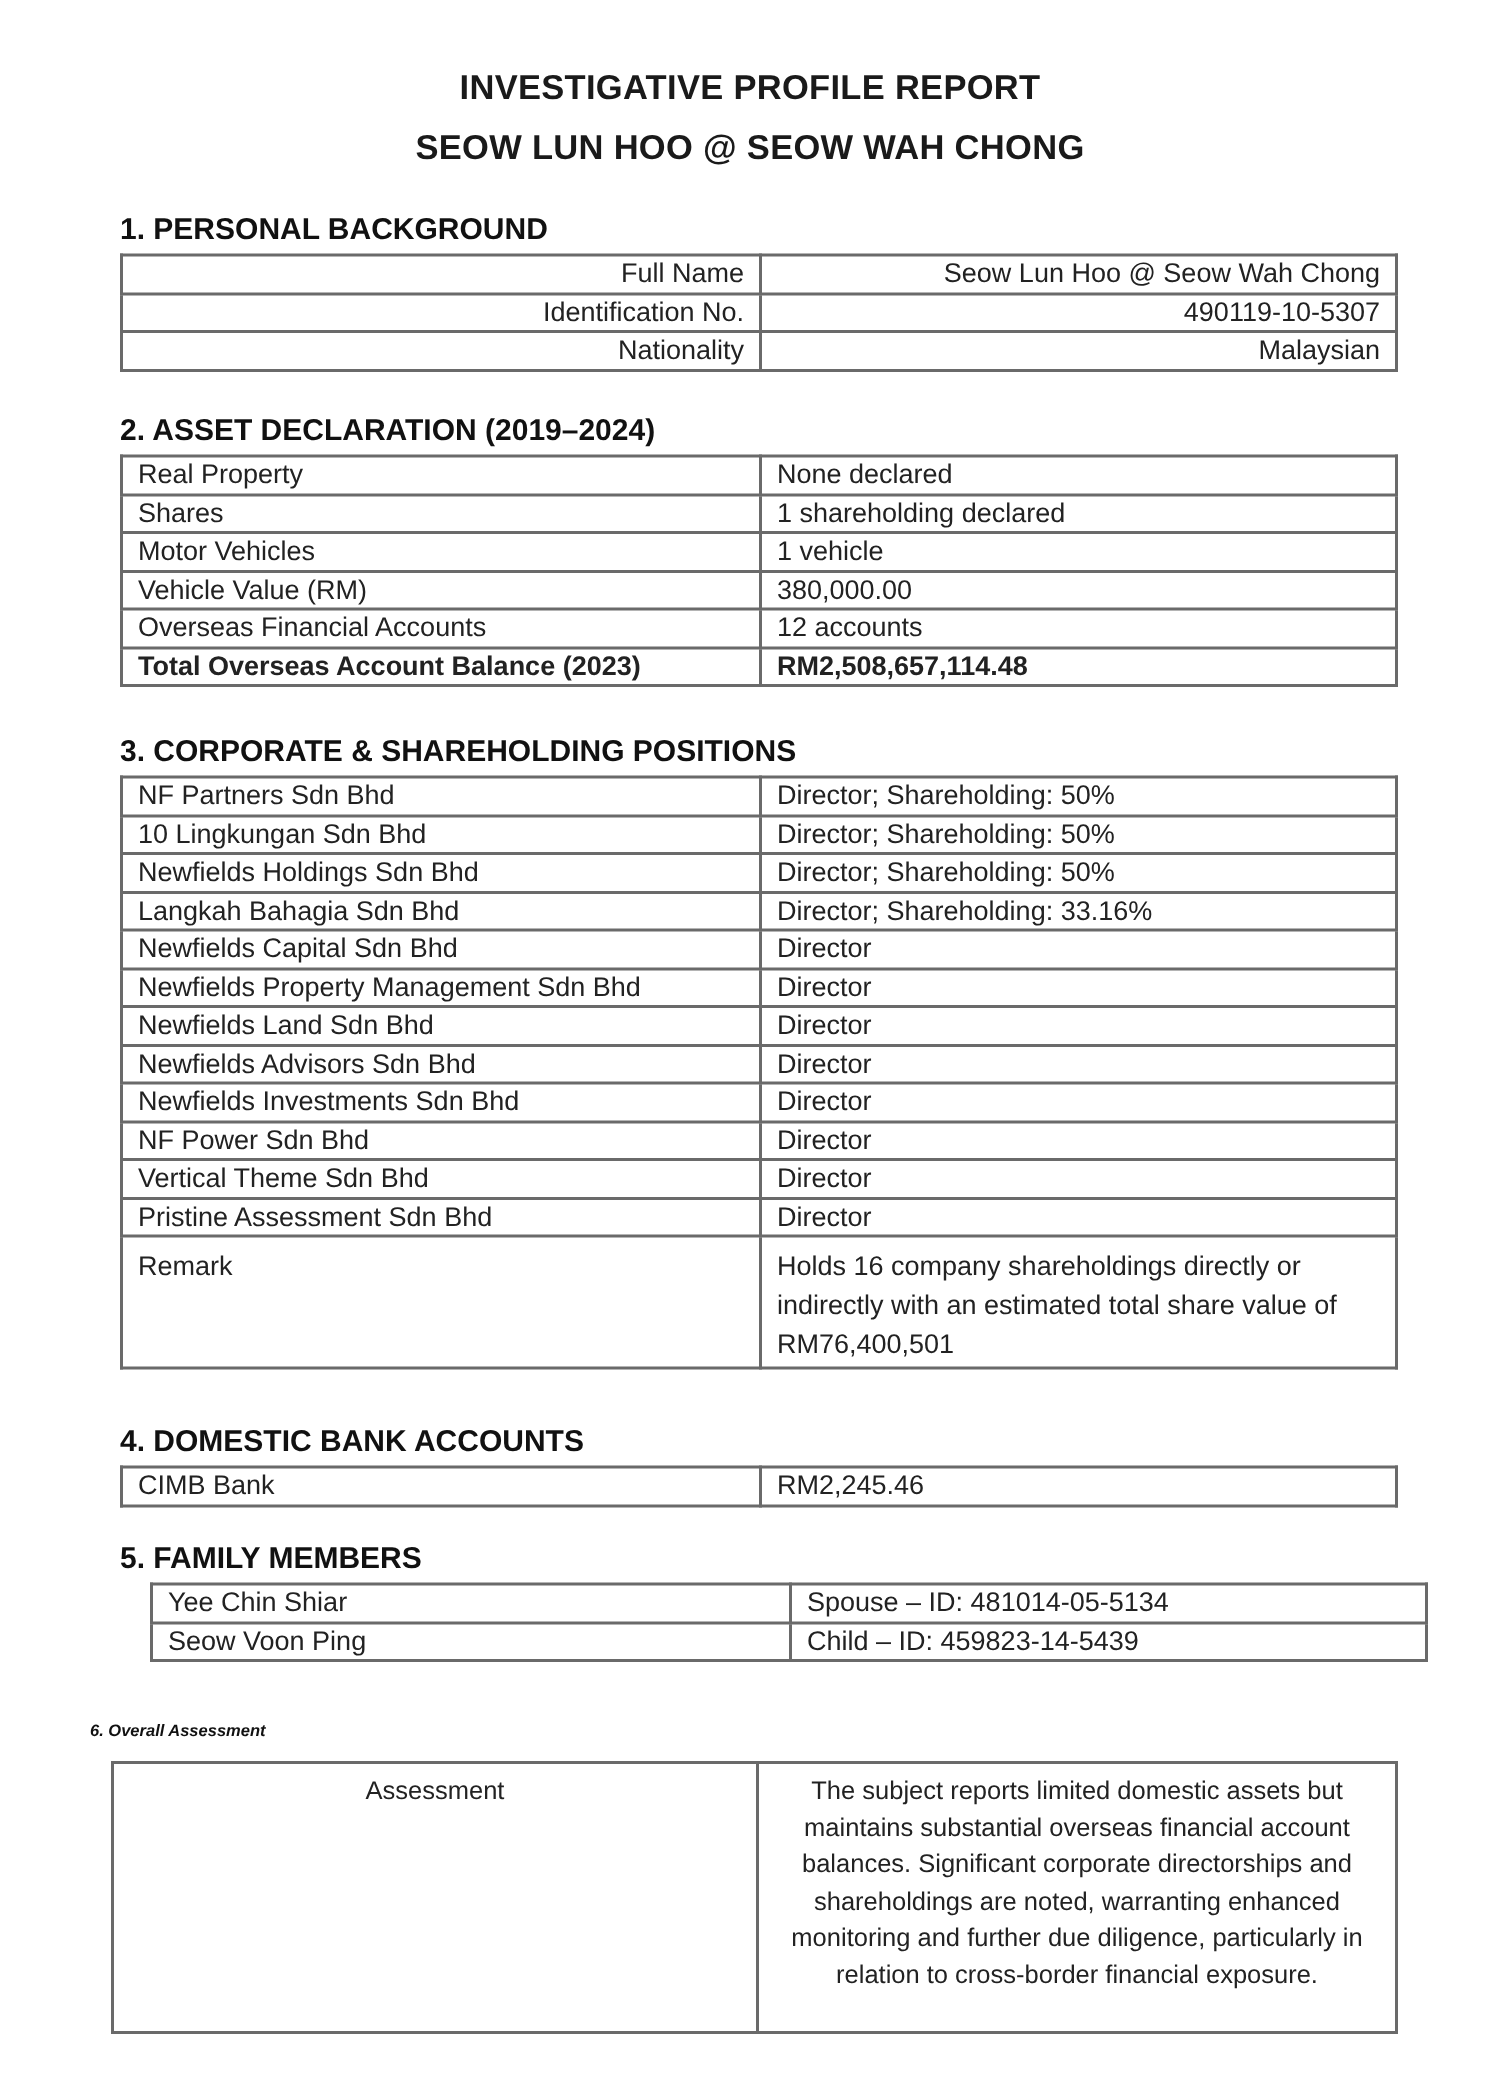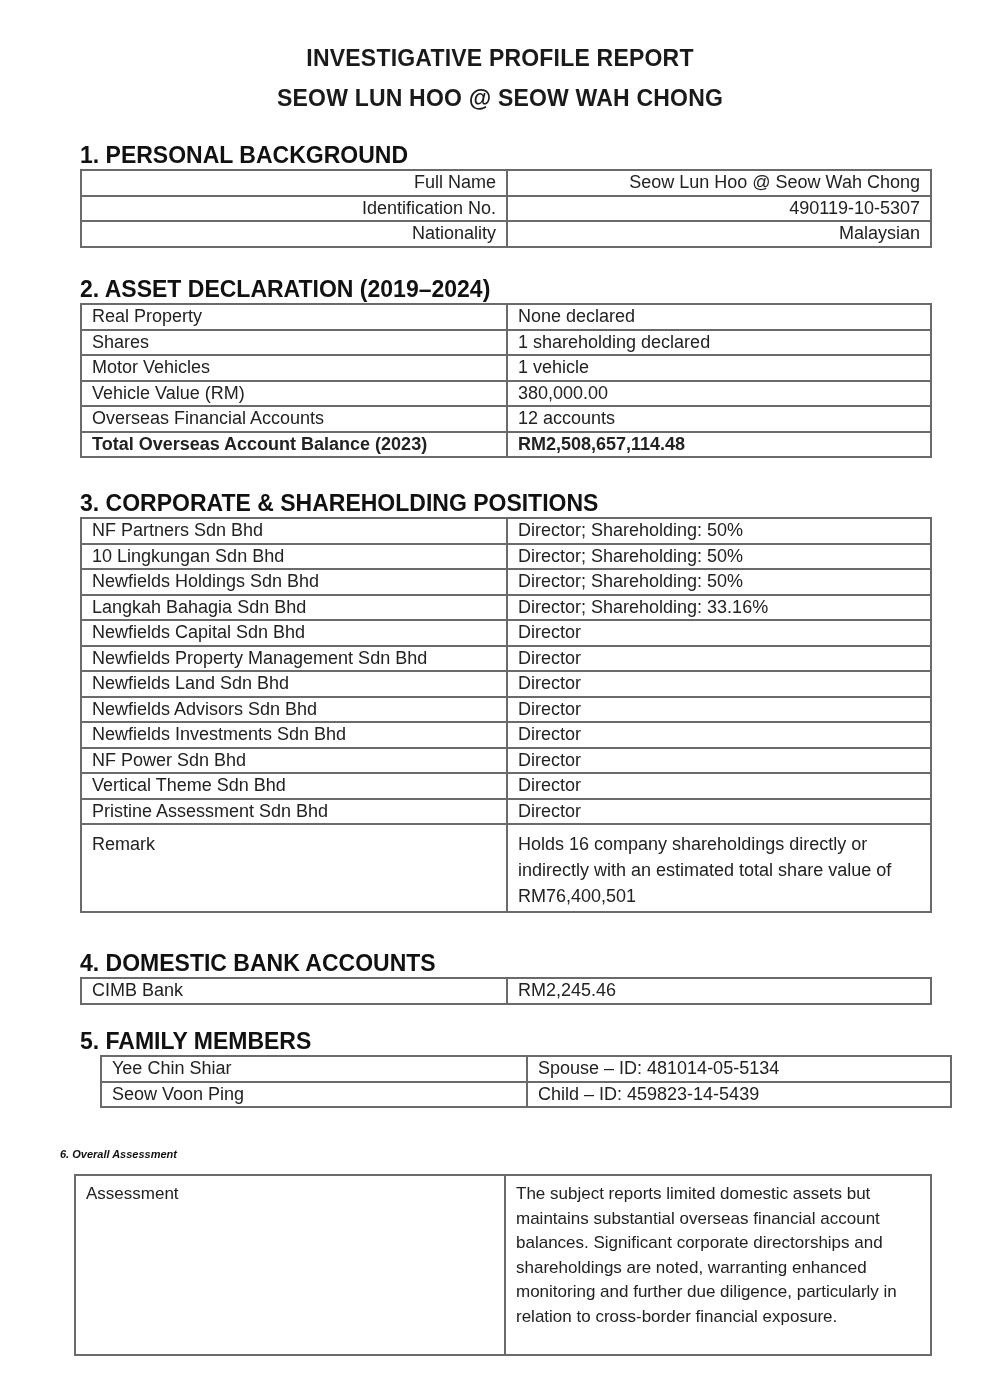--- a/index.html
+++ b/index.html
@@ -5,21 +5,21 @@
     html, body { margin: 0; padding: 0; background: #ffffff; }
     body {
       width: 1000px; height: 1387px; position: relative; overflow: hidden;
       font-family: "Liberation Sans", sans-serif; color: #1a1a1a;
     }
     .title {
       position: absolute; left: 0; width: 1000px; text-align: center;
       font-weight: bold; font-size: 23px; letter-spacing: 0.2px;
     }
     .sec-h {
-      position: absolute; font-weight: bold; font-size: 23px; color: #111;
+      position: absolute; font-weight: bold; font-size: 20px; color: #111;
     }
     table.grid {
       position: absolute; border-collapse: collapse; table-layout: fixed;
       font-size: 18px; color: #222;
     }
     table.grid td {
       border: 2px solid #6a6a6a; padding: 0 10px; height: 23.5px;
       line-height: 23px; vertical-align: middle; white-space: nowrap;
     }
     table.grid td.lbl { width: 404px; }
@@ -159,20 +159,20 @@
         <td class="val">Spouse – ID: 481014-05-5134</td>
       </tr>
   <tr>
         <td class="lbl">Seow Voon Ping</td>
         <td class="val">Child – ID: 459823-14-5439</td>
       </tr>
 </tbody>
   </table>
 
 <div class="sec-h" style="left:60px; top:1148px; font-size:11px;font-style:italic;">6. Overall Assessment</div>
-<table class="grid assess" style="left:74px; top:1174px;">
+<table class="grid assess" style="left:74px; top:1174px;text-align:center;">
   <tbody>
       <tr>
     <td class="lbl multi" style="width:408px;">Assessment</td>
     <td class="val multi" style="width:404px; height:170px;">The subject reports limited domestic assets but maintains substantial overseas financial account balances. Significant corporate directorships and shareholdings are noted, warranting enhanced monitoring and further due diligence, particularly in relation to cross-border financial exposure.</td>
   </tr>
 </tbody>
   </table>
 
 </body></html>

